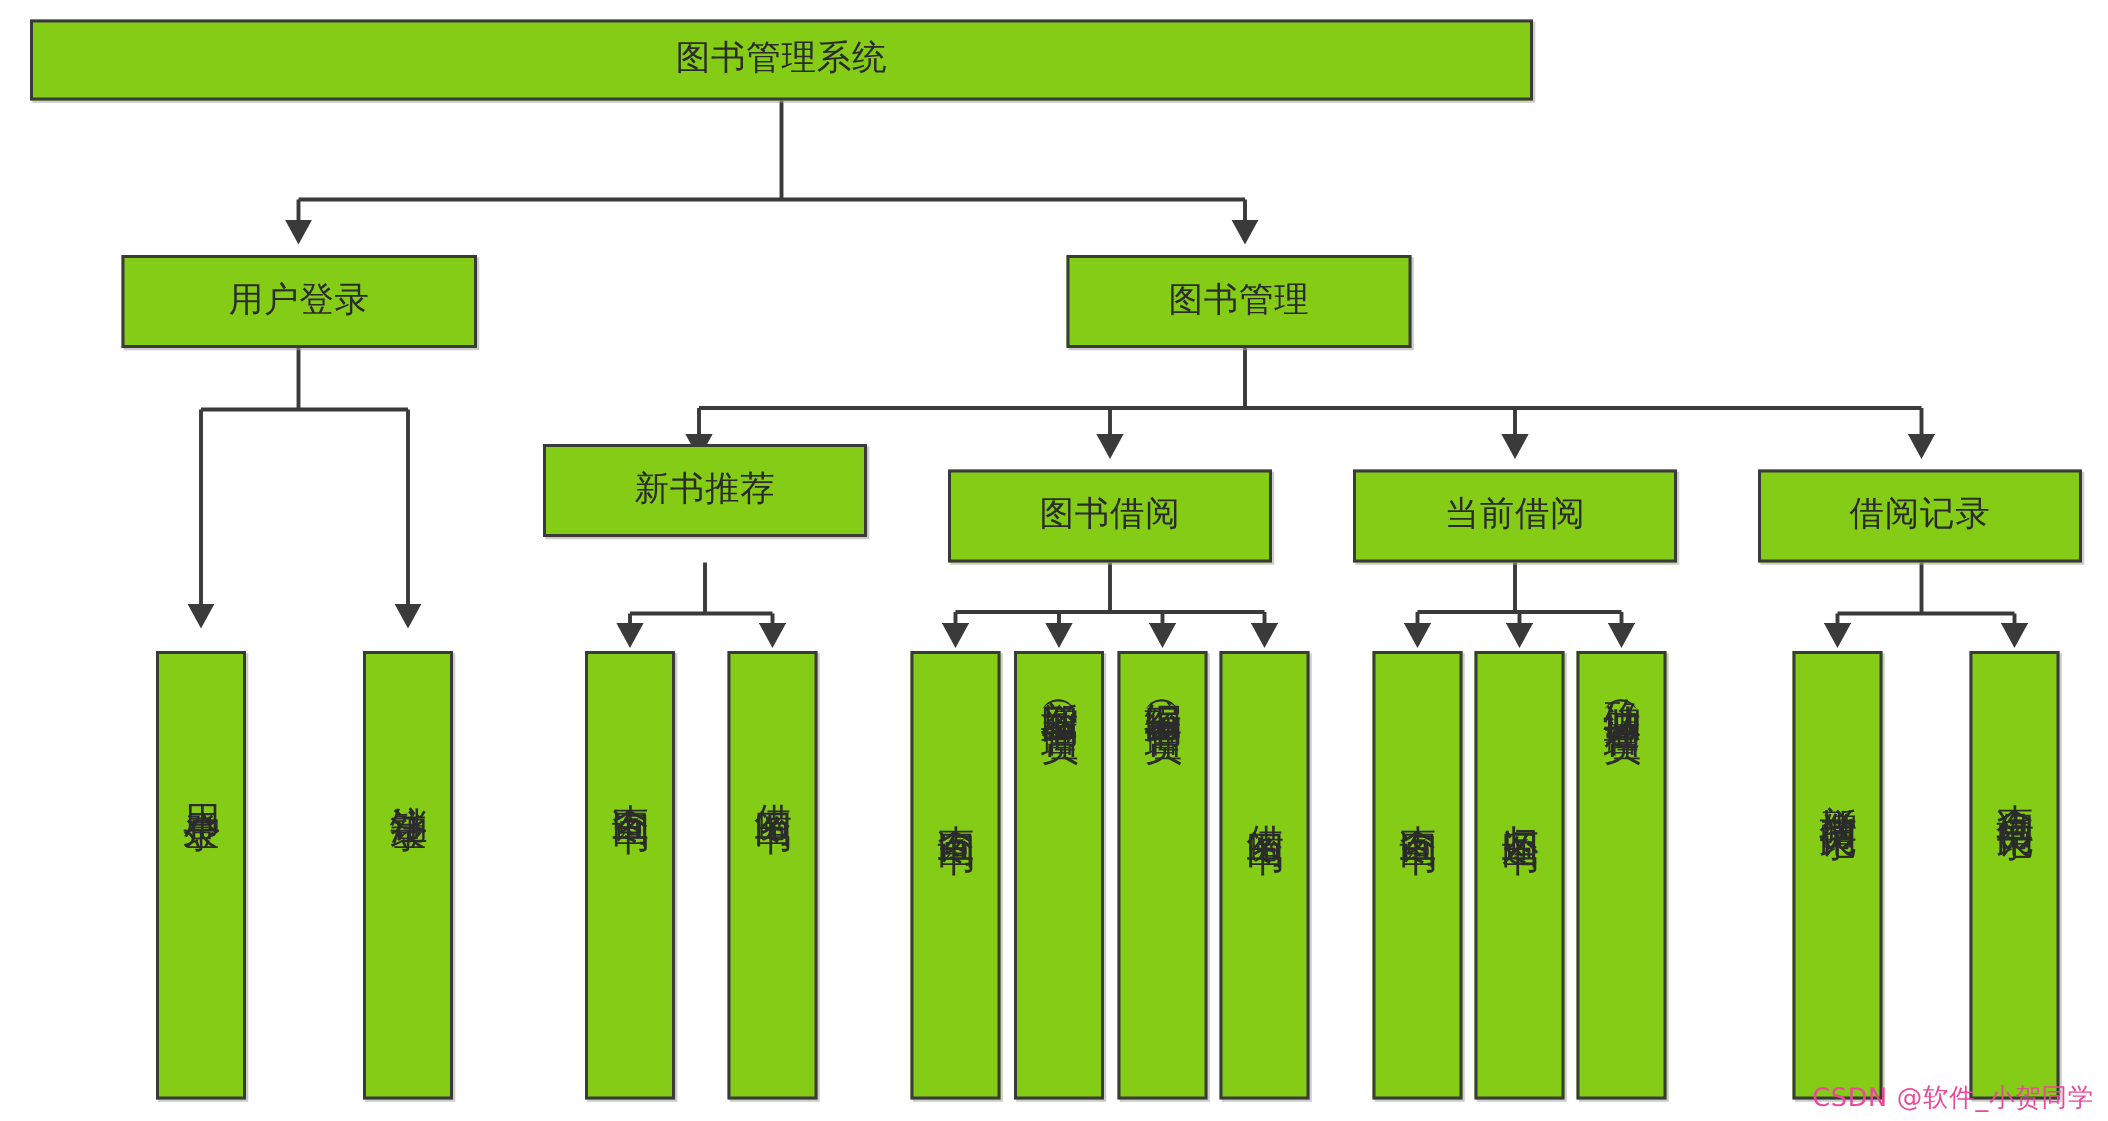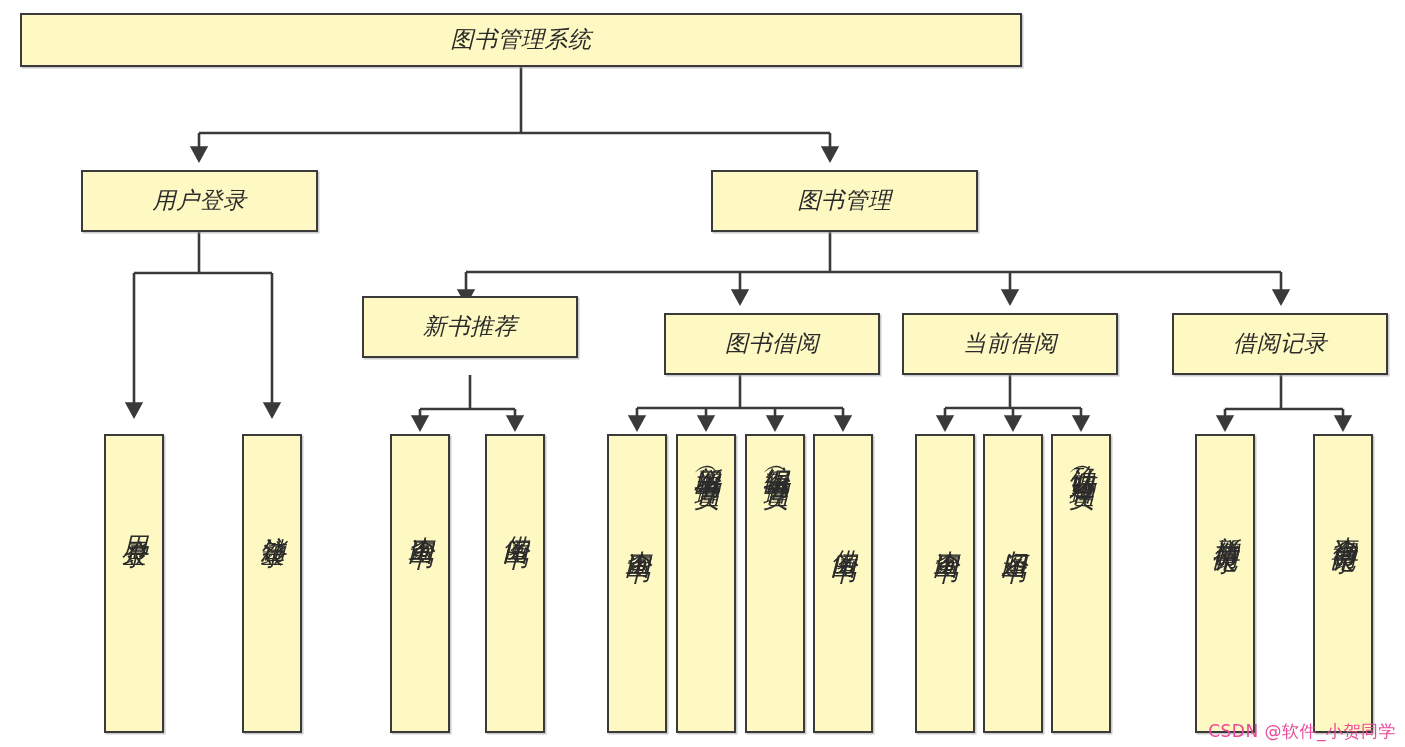--- a/index.html
+++ b/index.html
@@ -21,27 +21,26 @@
     position: absolute;
     left: 0;
     top: 0;
     width: 1405px;
     height: 747px;
     pointer-events: none;
   }
   .node {
     position: absolute;
     box-sizing: border-box;
-    background: #fef9c3;
+    background: #84cc16;
     border: 2.5px solid #3a3a3a;
     display: flex;
     align-items: center;
     justify-content: center;
     box-shadow: 1.5px 1.5px 0 rgba(160,160,160,0.55);
-    font-style: italic;
   }
   .node .label {
     color: #2b2b2b;
     line-height: 1.12;
     white-space: pre;
     text-align: center;
   }
   .node.horiz .label {
     font-size: 23px;
     letter-spacing: 0.5px;
@@ -132,28 +131,28 @@
     </g>
   </svg>
 
   <div class="node horiz" style="left:20px; top:13px; width:1002px; height:54px;">
     <span class="label">图书管理系统</span>
   </div>
 
   <div class="node horiz" style="left:81px; top:170px; width:237px; height:62px;">
     <span class="label">用户登录</span>
   </div>
-  <div class="node horiz" style="left:711px; top:170px; width:267px; height:62px;">
+  <div class="node horiz" style="left:711px; top:170px; width:230px; height:62px;">
     <span class="label">图书管理</span>
   </div>
 
   <div class="node horiz" style="left:362px; top:296px; width:216px; height:62px;">
     <span class="label">新书推荐</span>
   </div>
-  <div class="node horiz" style="left:664px; top:313px; width:216px; height:62px;">
+  <div class="node horiz" style="left:632px; top:313px; width:216px; height:62px;">
     <span class="label">图书借阅</span>
   </div>
   <div class="node horiz" style="left:1172px; top:313px; width:216px; height:62px;">
     <span class="label">借阅记录</span>
   </div>
   <div class="node horiz" style="left:902px; top:313px; width:216px; height:62px;">
     <span class="label">当前借阅</span>
   </div>
 
   <div class="node vert mid" style="left:104px; top:434px; width:60px; height:299px;">

